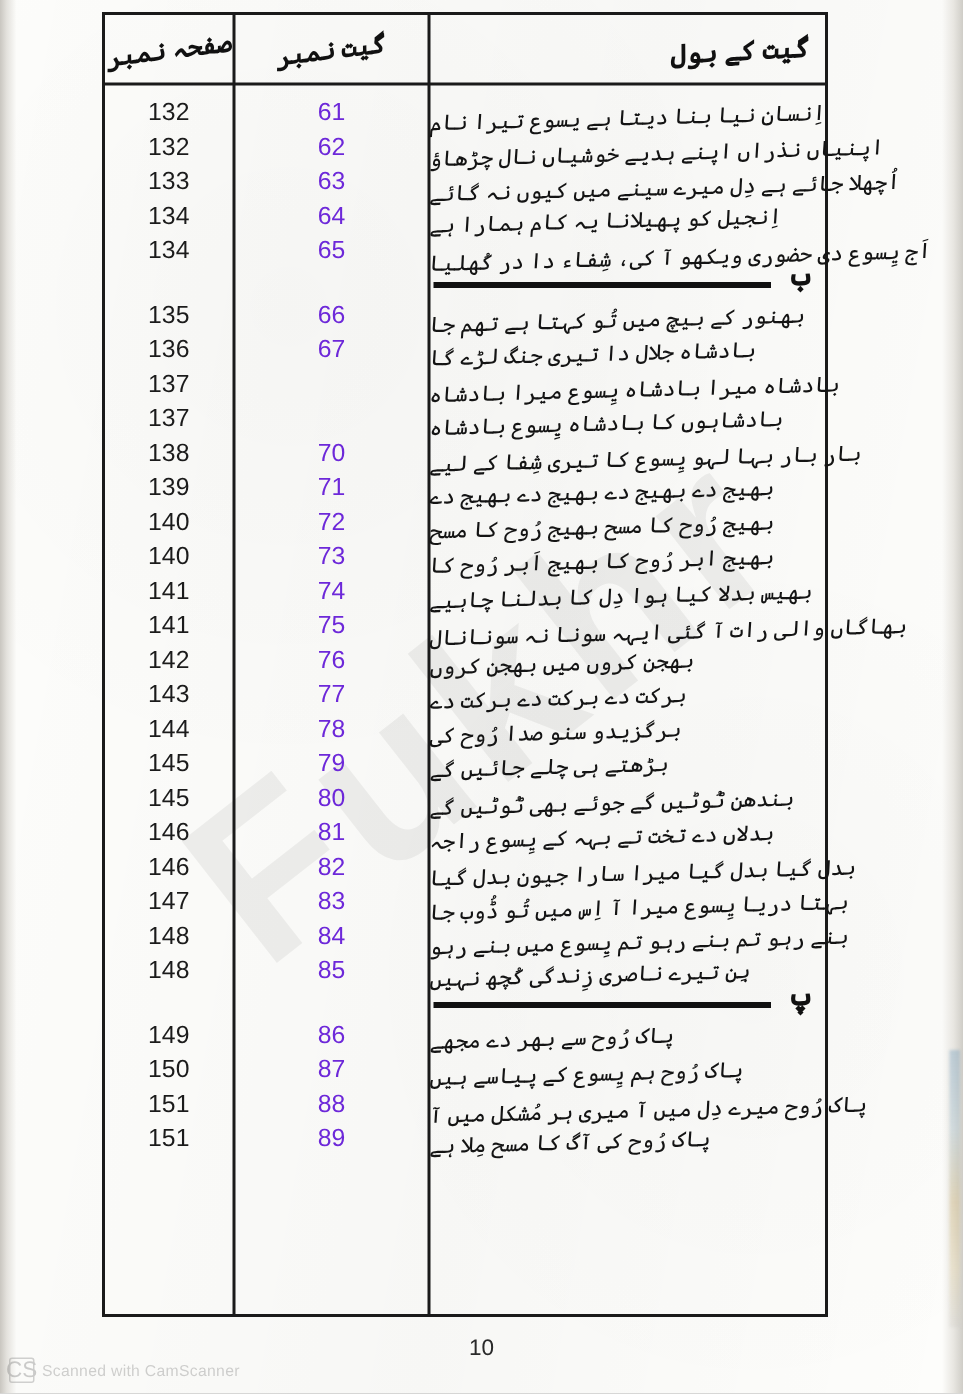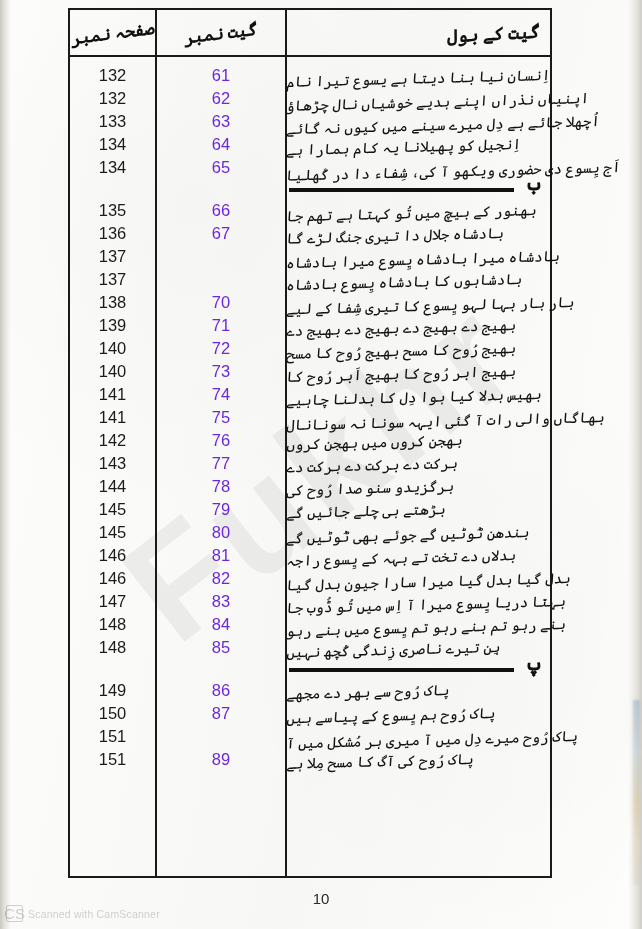--- a/index.html
+++ b/index.html
@@ -492,20 +492,21 @@
           </div>
           <div class="row">
             <div class="cell cell-page">150</div>
             <div class="cell cell-song">87</div>
             <div class="cell cell-lyric">
               <span>پاک رُوح ہم یِسوع کے پیاسے ہیں</span>
             </div>
           </div>
           <div class="row">
             <div class="cell cell-page">151</div>
+            <div class="cell cell-song">88</div>
             <div class="cell cell-lyric">
               <span>پاک رُوح میرے دِل میں آ میری ہر مُشکل میں آ</span>
             </div>
           </div>
           <div class="row">
             <div class="cell cell-page">151</div>
             <div class="cell cell-song">89</div>
             <div class="cell cell-lyric">
               <span>پاک رُوح کی آگ کا مسح مِلا ہے</span>
             </div>

